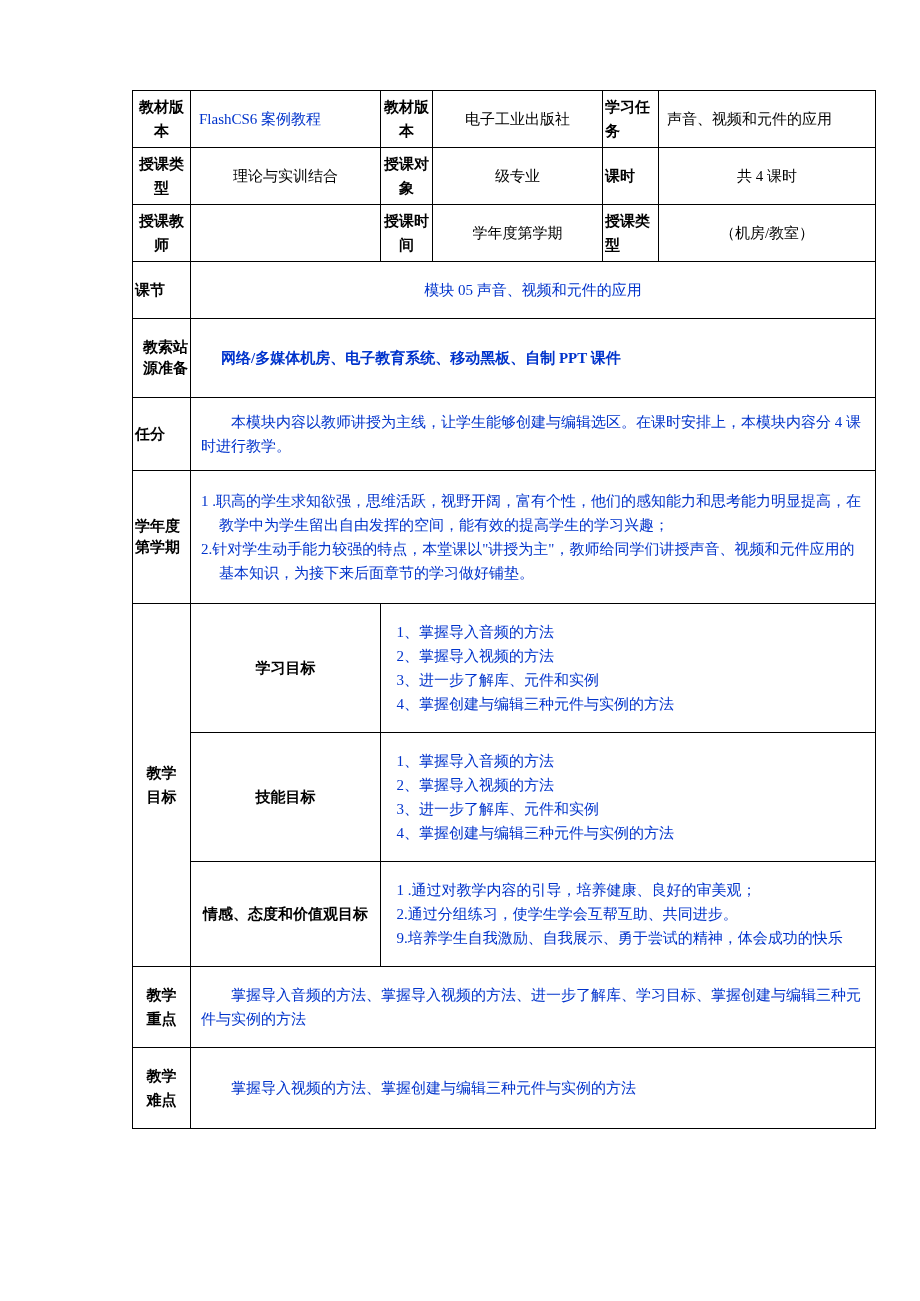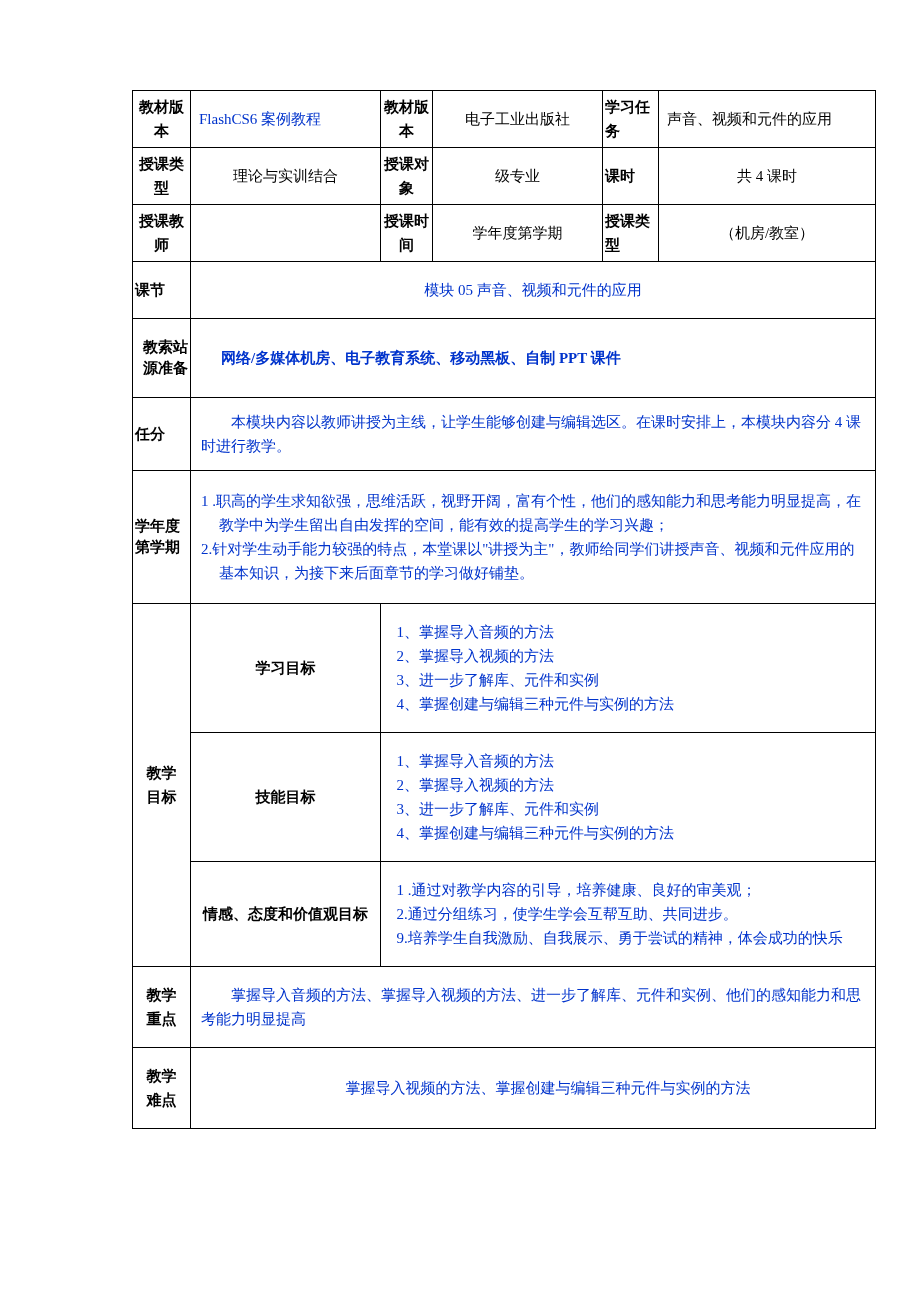--- a/index.html
+++ b/index.html
@@ -125,25 +125,25 @@
     <td colspan="4" class="blue">
       <div class="list-line">1           .通过对教学内容的引导，培养健康、良好的审美观；</div>
       <div class="list-line">2.通过分组练习，使学生学会互帮互助、共同进步。</div>
       <div class="list-line" style="padding-left:0.5em;text-indent:-1em;margin-left:1em;">9.培养学生自我激励、自我展示、勇于尝试的精神，体会成功的快乐</div>
     </td>
   </tr>
 
   <tr>
     <td class="bold center">教学重点</td>
     <td colspan="5" class="blue" style="padding:10px;">
-      <div class="indent">掌握导入音频的方法、掌握导入视频的方法、进一步了解库、元件和实例、他们的感知能力和思考能力明显提高</div>
+      <div class="indent">掌握导入音频的方法、掌握导入视频的方法、进一步了解库、学习目标、掌握创建与编辑三种元件与实例的方法</div>
     </td>
   </tr>
 
   <tr>
     <td class="bold center">教学难点</td>
-    <td colspan="5" class="blue" style="padding:14px 10px;text-align:center;">
+    <td colspan="5" class="blue" style="padding:14px 10px;">
       <div class="indent">掌握导入视频的方法、掌握创建与编辑三种元件与实例的方法</div>
     </td>
   </tr>
 
 </tbody>
   </table>
 
 </body></html>

